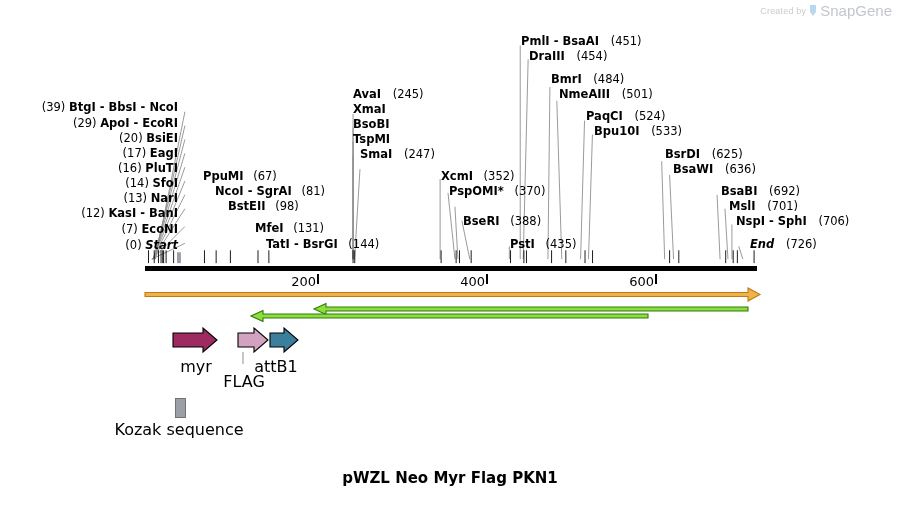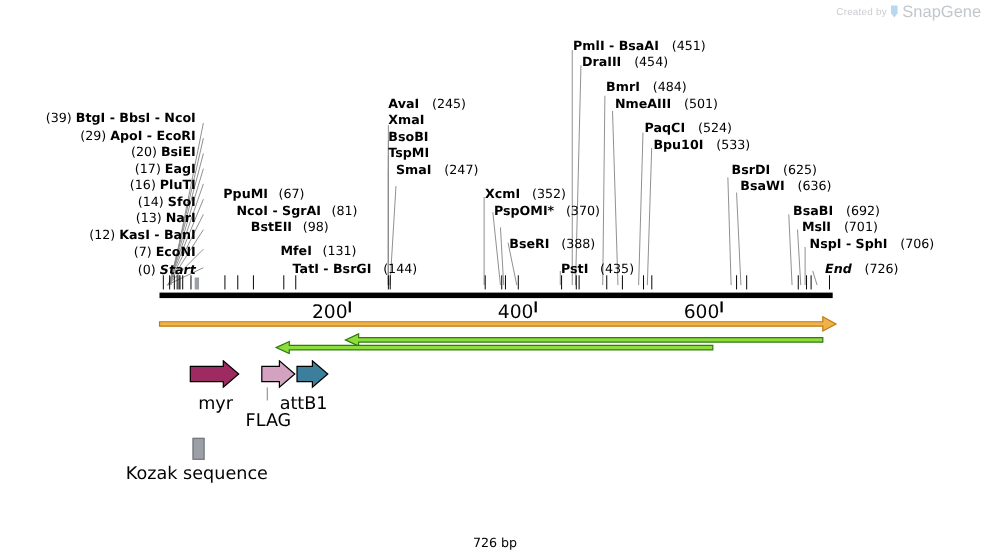--- a/index.html
+++ b/index.html
@@ -43,21 +43,21 @@
   .leaders{position:absolute;left:0;top:0;width:900px;height:275px;}
 
   
   .ruler-bar{
     position:absolute;
     background:#000;
   }
   .tick-lbl{
     position:absolute;
     font-family:"DejaVu Sans", sans-serif;
-    font-size:17px;
+    font-size:13px;
     color:#000;
     transform:translateX(-100%);
     white-space:nowrap;
   }
   .tick-mark{position:absolute;background:#000;width:2px;}
 
   
   .orfline{position:absolute;}
 
   
@@ -387,15 +387,15 @@
   <svg class="feat" style="left:238px;top:352px;" width="10" height="14" viewBox="0 0 10 14">
     <line x1="5" y1="0" x2="5" y2="12" stroke="#8d8d8d" stroke-width="1"></line>
   </svg>
   <div class="feat-lbl" style="left:244px;top:372px;">FLAG</div>
 
   <div class="feat-lbl" style="left:276px;top:357px;">attB1</div>
 
   <div class="feat" style="left:175px;top:398px;width:9px;height:18px;background:#9aa0a6;border:1px solid #6e7479;"></div>
   <div class="feat-lbl" style="left:179px;top:420px;">Kozak sequence</div>
 
-  <div class="subtitle" style="top:486px;">726 bp</div>
+  <div class="title" style="top:469px;">pWZL Neo Myr Flag PKN1</div>
 
 </div>
 
 </body></html>

